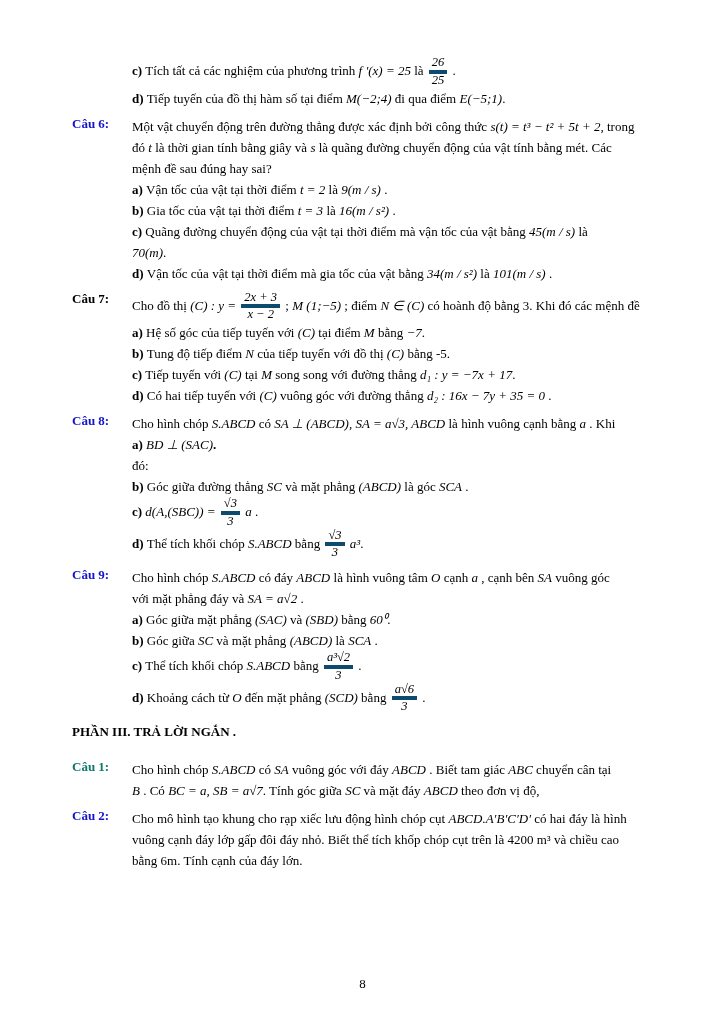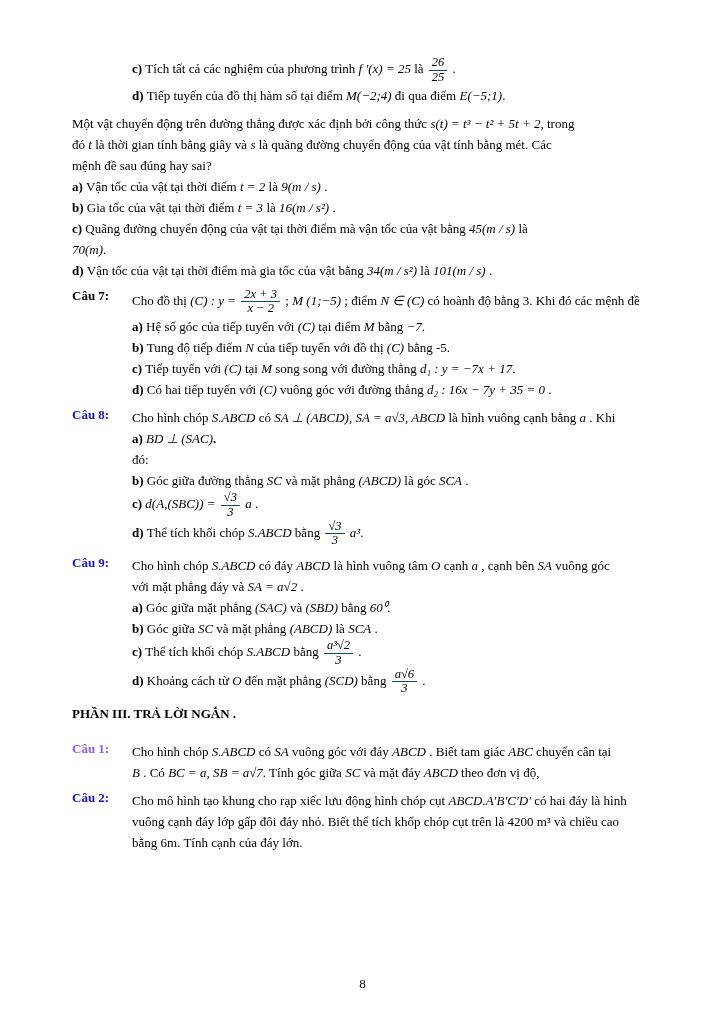--- a/index.html
+++ b/index.html
@@ -15,39 +15,40 @@
   .line { white-space:pre-wrap; line-height:21px; min-height:21px; }
   .heading { font-weight:bold; line-height:21px; margin-bottom:17px; }
   .t { }
   .b { font-weight:bold; }
   .m { font-style:italic; }
   .frac {
     display:inline-flex; flex-direction:column; align-items:center;
     vertical-align:middle; font-style:italic; line-height:1.1;
     font-size:12.5px; padding:0 2px; text-align:center;
   }
-  .frac .num { border-bottom:1px solid #0c4a6e; padding:0 3px; }
+  .frac .num { border-bottom:4px solid #0c4a6e; padding:0 3px; }
   .frac .den { padding:0 3px; }
   .footer {
     position:absolute; bottom:32px; left:0; width:725px;
     text-align:center; font-size:13px;
   }
 </style>
 </head>
 <body>
 
 <div class="doc">
     <div class="block">
       <div class="label"></div>
       <div class="content">
         <div class="line"><span class="b">c) </span><span class="t">Tích tất cả các nghiệm của phương trình </span><span class="m">f ′(x) = 25</span><span class="t"> là </span><span class="frac"><span class="num">26</span><span class="den">25</span></span><span class="t"> .</span></div>
         <div class="line"><span class="b">d) </span><span class="t">Tiếp tuyến của đồ thị hàm số tại điểm </span><span class="m">M(−2;4)</span><span class="t"> đi qua điểm </span><span class="m">E(−5;1)</span><span class="t">.</span></div>
       </div>
     </div>
     <div class="block">
+      <div class="label" style="color: rgb(20, 20, 206);">Câu 6:</div>
       <div class="content">
         <div class="line"><span class="t">Một vật chuyển động trên đường thẳng được xác định bởi công thức </span><span class="m">s(t) = t³ − t² + 5t + 2</span><span class="t">, trong</span></div>
         <div class="line"><span class="t">đó </span><span class="m">t</span><span class="t"> là thời gian tính bằng giây và </span><span class="m">s</span><span class="t"> là quãng đường chuyển động của vật tính bằng mét. Các</span></div>
         <div class="line"><span class="t">mệnh đề sau đúng hay sai?</span></div>
         <div class="line"><span class="b">a) </span><span class="t">Vận tốc của vật tại thời điểm </span><span class="m">t = 2</span><span class="t"> là </span><span class="m">9(m / s)</span><span class="t"> .</span></div>
         <div class="line"><span class="b">b) </span><span class="t">Gia tốc của vật tại thời điểm </span><span class="m">t = 3</span><span class="t"> là </span><span class="m">16(m / s²)</span><span class="t"> .</span></div>
         <div class="line"><span class="b">c) </span><span class="t">Quãng đường chuyển động của vật tại thời điểm mà vận tốc của vật bằng </span><span class="m">45(m / s)</span><span class="t"> là</span></div>
         <div class="line"><span class="m">70(m)</span><span class="t">.</span></div>
         <div class="line"><span class="b">d) </span><span class="t">Vận tốc của vật tại thời điểm mà gia tốc của vật bằng </span><span class="m">34(m / s²)</span><span class="t"> là </span><span class="m">101(m / s)</span><span class="t"> .</span></div>
       </div>
@@ -79,21 +80,21 @@
         <div class="line"><span class="t">Cho hình chóp </span><span class="m">S.ABCD</span><span class="t"> có đáy </span><span class="m">ABCD</span><span class="t"> là hình vuông tâm </span><span class="m">O</span><span class="t"> cạnh </span><span class="m">a</span><span class="t"> , cạnh bên </span><span class="m">SA</span><span class="t"> vuông góc</span></div>
         <div class="line"><span class="t">với mặt phẳng đáy và </span><span class="m">SA = a√2</span><span class="t"> .</span></div>
         <div class="line"><span class="b">a) </span><span class="t">Góc giữa mặt phẳng </span><span class="m">(SAC)</span><span class="t"> và </span><span class="m">(SBD)</span><span class="t"> bằng </span><span class="m">60⁰</span><span class="t">.</span></div>
         <div class="line"><span class="b">b) </span><span class="t">Góc giữa </span><span class="m">SC</span><span class="t"> và mặt phẳng </span><span class="m">(ABCD)</span><span class="t"> là </span><span class="m">SCA</span><span class="t"> .</span></div>
         <div class="line"><span class="b">c) </span><span class="t">Thể tích khối chóp </span><span class="m">S.ABCD</span><span class="t"> bằng </span><span class="frac"><span class="num">a³√2</span><span class="den">3</span></span><span class="t"> .</span></div>
         <div class="line"><span class="b">d) </span><span class="t">Khoảng cách từ </span><span class="m">O</span><span class="t"> đến mặt phẳng </span><span class="m">(SCD)</span><span class="t"> bằng </span><span class="frac"><span class="num">a√6</span><span class="den">3</span></span><span class="t"> .</span></div>
       </div>
     </div>
     <div class="heading">PHẦN III. TRẢ LỜI NGẮN .</div>
     <div class="block">
-      <div class="label" style="color: #8b5cf6;">Câu 1:</div>
+      <div class="label" style="color: #0f766e;">Câu 1:</div>
       <div class="content">
         <div class="line"><span class="t">Cho hình chóp </span><span class="m">S.ABCD</span><span class="t"> có </span><span class="m">SA</span><span class="t"> vuông góc với đáy </span><span class="m">ABCD</span><span class="t"> . Biết tam giác </span><span class="m">ABC</span><span class="t"> chuyển cân tại</span></div>
         <div class="line"><span class="m">B</span><span class="t"> . Có </span><span class="m">BC = a, SB = a√7</span><span class="t">. Tính góc giữa </span><span class="m">SC</span><span class="t"> và mặt đáy </span><span class="m">ABCD</span><span class="t"> theo đơn vị độ,</span></div>
       </div>
     </div>
     <div class="block">
       <div class="label" style="color: rgb(20, 20, 206);">Câu 2:</div>
       <div class="content">
         <div class="line"><span class="t">Cho mô hình tạo khung cho rạp xiếc lưu động hình chóp cụt </span><span class="m">ABCD.A′B′C′D′</span><span class="t"> có hai đáy là hình</span></div>
         <div class="line"><span class="t">vuông cạnh đáy lớp gấp đôi đáy nhỏ. Biết thể tích khốp chóp cụt trên là 4200 m³ và chiều cao</span></div>

